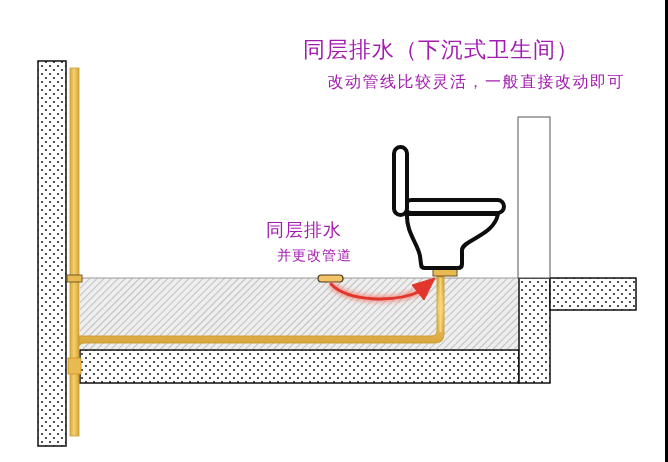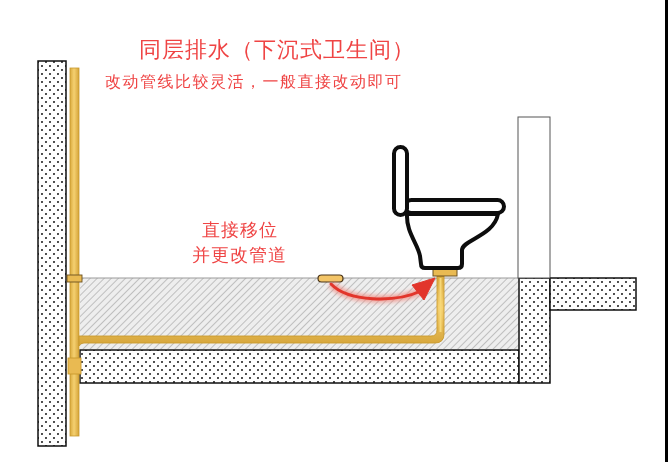--- a/index.html
+++ b/index.html
@@ -1,22 +1,22 @@
 <!DOCTYPE html>
 <html><head>
   <meta charset="utf-8">
   <style>
     html, body { margin: 0; padding: 0; background: #ffffff; }
     body { width: 668px; height: 462px; position: relative; overflow: hidden; font-family: "DejaVu Sans", sans-serif; }
     #canvas { position: absolute; left: 0; top: 0; width: 668px; height: 462px; }
-    .txt { position: absolute; white-space: nowrap; text-align: left; color: #ef4444; font-family: Liberation Sans, sans-serif; }
+    .txt { position: absolute; white-space: nowrap; text-align: right; color: #a21caf; font-family: Liberation Sans, sans-serif; }
     .title1 { left: 139px; width: 440px; top: 38px; font-size: 22px; line-height: 24px; letter-spacing: 1px; }
     .title2 { left: 105px; width: 520px; top: 70px; font-size: 16px; line-height: 24px; letter-spacing: 1.5px; }
     .note1 { left: 202px; width: 140px; top: 220px; font-size: 18px; line-height: 20px; letter-spacing: 1px; }
-    .note2 { left: 192px; width: 140px; top: 245px; font-size: 18px; line-height: 20px; letter-spacing: 1px; }
+    .note2 { left: 212px; width: 140px; top: 245px; font-size: 14px; line-height: 20px; letter-spacing: 1px; }
     .edge-strip { position: absolute; right: 0; top: 0; width: 3px; height: 462px; background: #000; }
   </style>
 </head>
 <body>
 
 <svg id="canvas" viewBox="0 0 668 462" xmlns="http://www.w3.org/2000/svg">
   <defs>
     <pattern id="dots" width="8" height="8" patternUnits="userSpaceOnUse">
       <rect width="8" height="8" fill="#ffffff"></rect>
       <circle cx="2" cy="2" r="1.05" fill="#222222"></circle>
@@ -72,14 +72,14 @@
     <path d="M 407 214 C 406 232, 418 244, 420 256 L 421 264 Q 421 268 425 268 L 458 268 Q 462 268 462 264 L 462 250 C 462 240, 494 236, 498 214 Z" fill="#ffffff" stroke="#0D0D0D" stroke-width="4" stroke-linejoin="round"></path>
     <rect x="405" y="200" width="99" height="13" rx="6.5" fill="#ffffff" stroke="#0D0D0D" stroke-width="4"></rect>
     <rect x="394" y="147" width="13" height="68" rx="6.5" fill="#ffffff" stroke="#0D0D0D" stroke-width="4"></rect>
   </g>
 </svg>
 
 <div class="edge-strip"></div>
 
 <div class="txt title1">同层排水（下沉式卫生间）</div>
 <div class="txt title2">改动管线比较灵活，一般直接改动即可</div>
-<div class="txt note1">直接移位</div>
+<div class="txt note1">同层排水</div>
 <div class="txt note2">并更改管道</div>
 
 </body></html>

